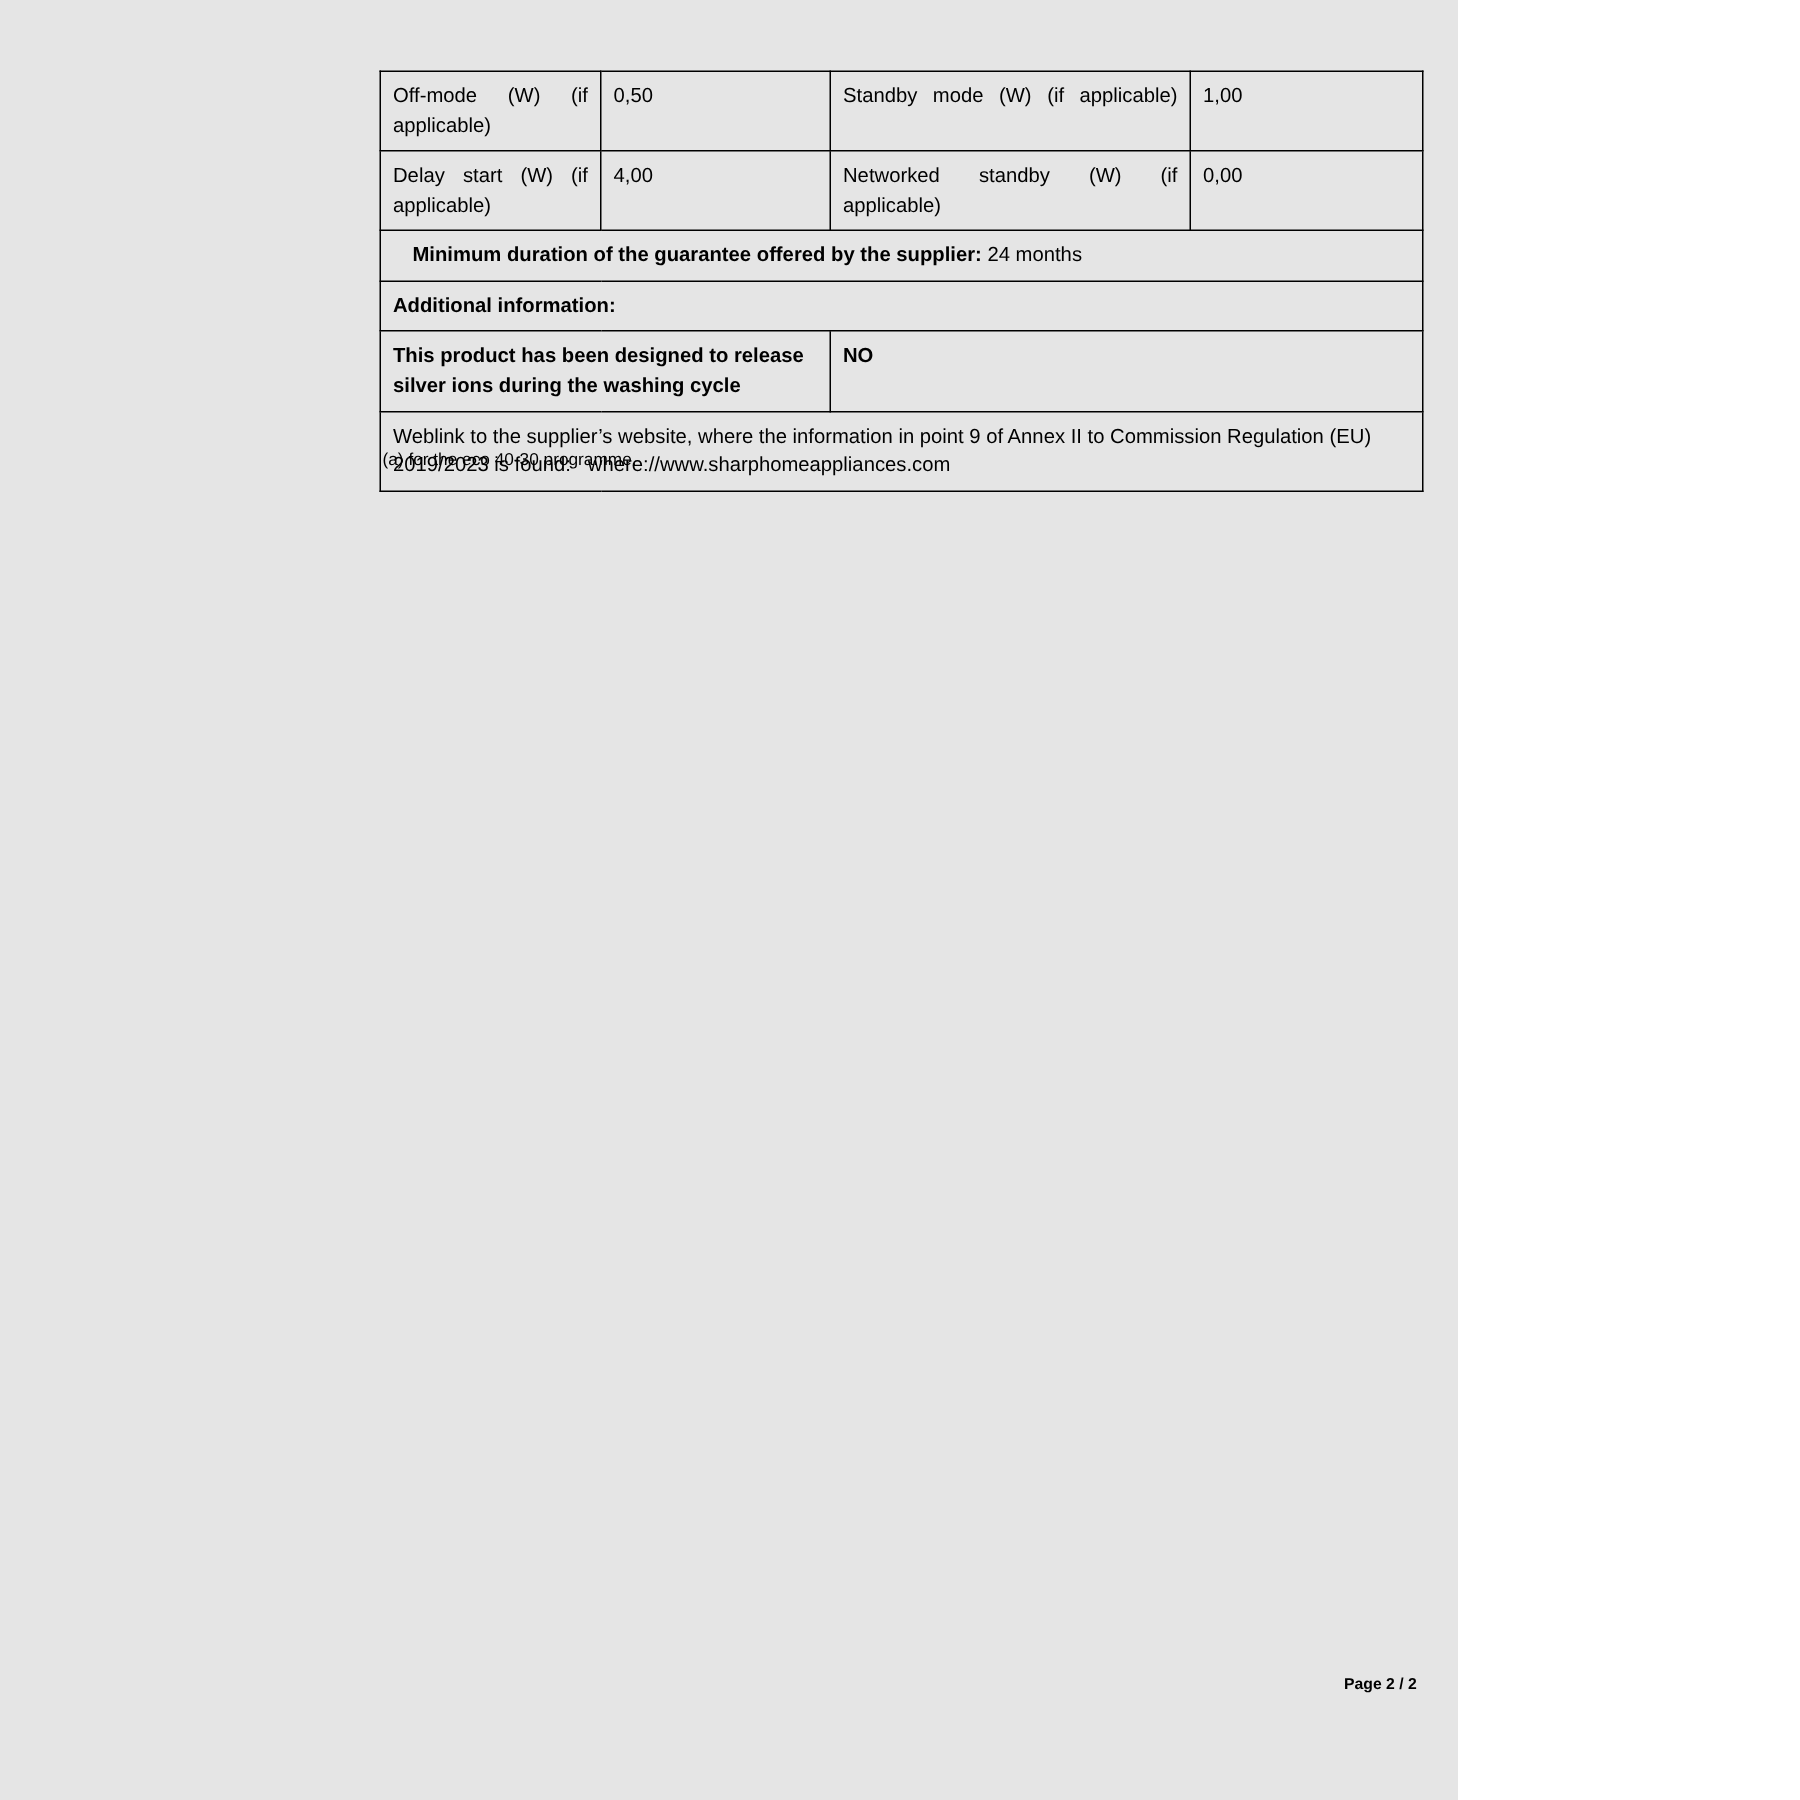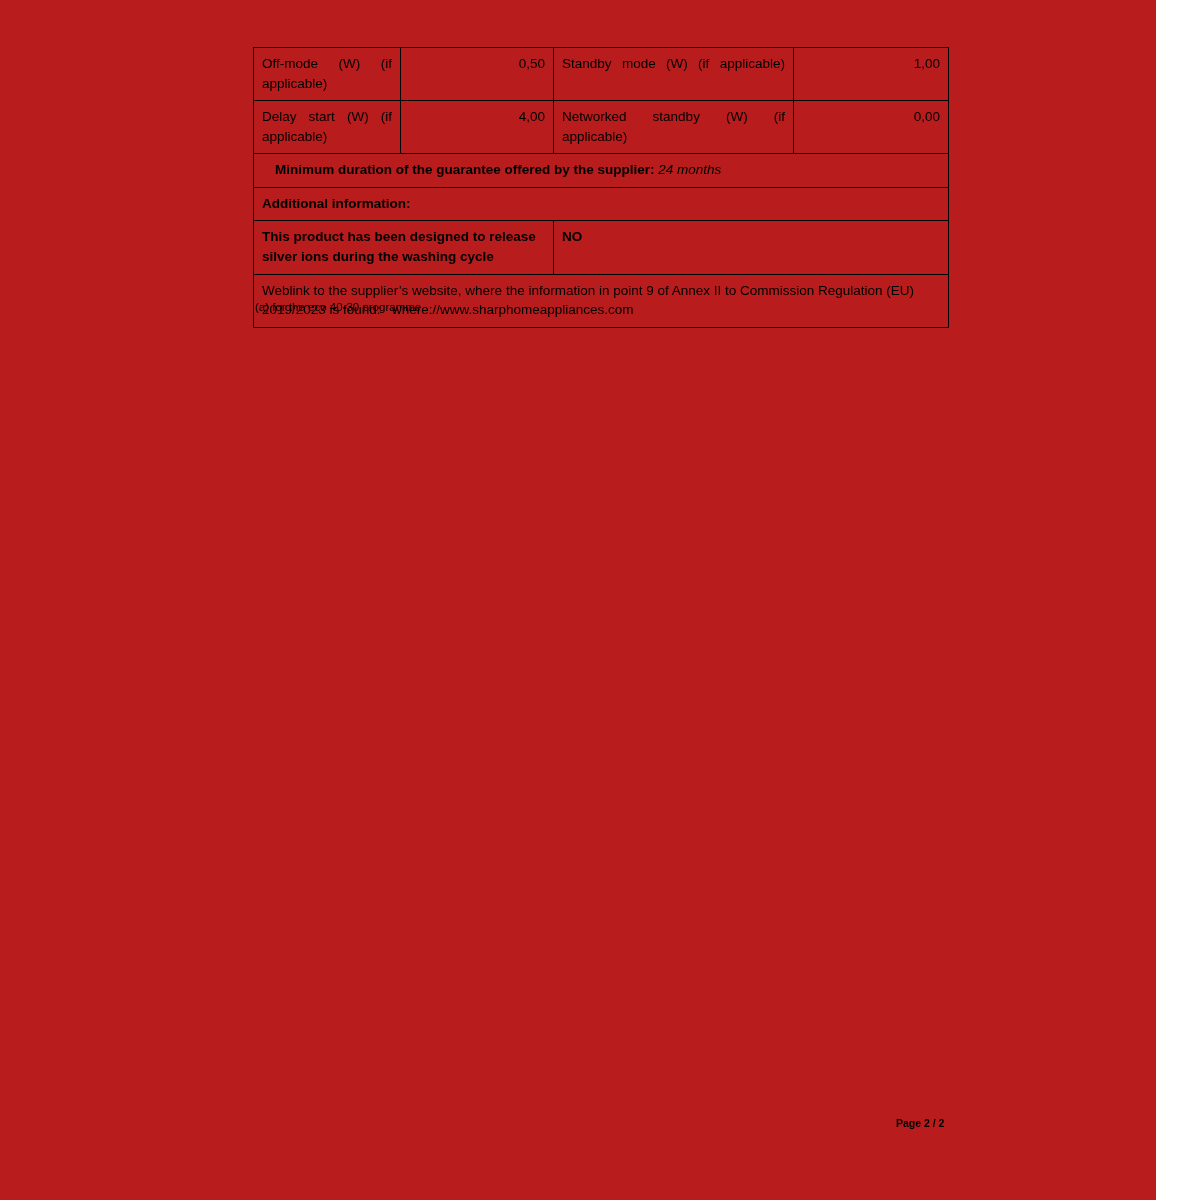--- a/index.html
+++ b/index.html
@@ -13,23 +13,23 @@
     font-family: "Liberation Sans", sans-serif;
     color: #000000;
     position: relative;
     overflow: hidden;
   }
 
   .page {
     position: absolute;
     left: 0;
     top: 0;
-    width: 1156px;
+    width: 972px;
     height: 1200px;
-    background: #b91c1c;
+    background: #e5e5e5;
   }
 
   .doc-table {
     position: absolute;
     left: 253px;
     top: 47px;
     width: 695px;
     border-collapse: collapse;
     table-layout: fixed;
   }
@@ -42,32 +42,31 @@
     line-height: 1.45;
   }
 
   .label-cell {
     text-align: justify;
     text-align-last: justify;
     hyphens: none;
   }
 
   .value-cell {
-    text-align: right;
+    text-align: left;
     white-space: nowrap;
   }
 
   .bold {
     font-weight: bold;
     padding-left: 13px;
   }
 
   .inline-value {
     font-weight: normal;
-    font-style: italic;
   }
 
   .wrap-cell {
     text-align: left;
   }
 
   .footnote {
     position: absolute;
     left: 255px;
     top: 301px;

